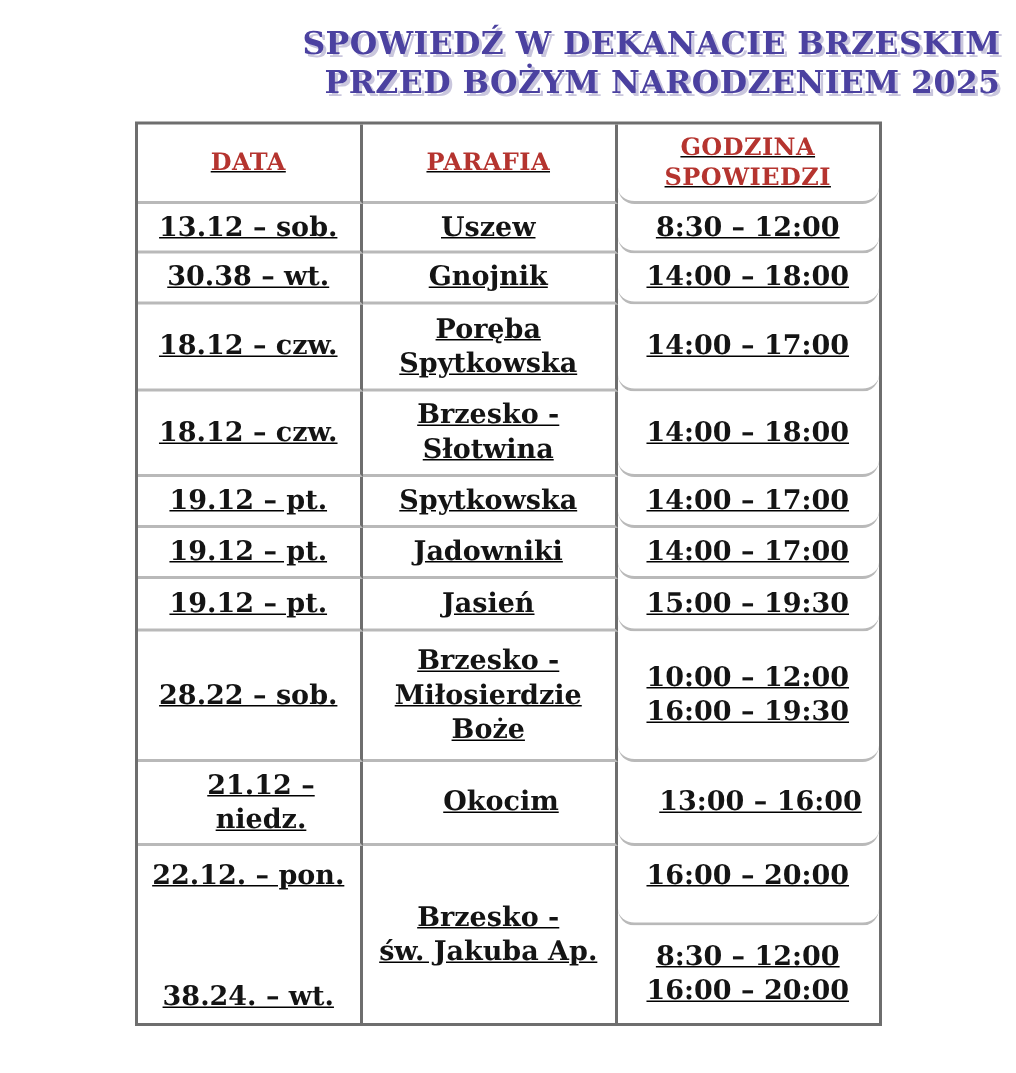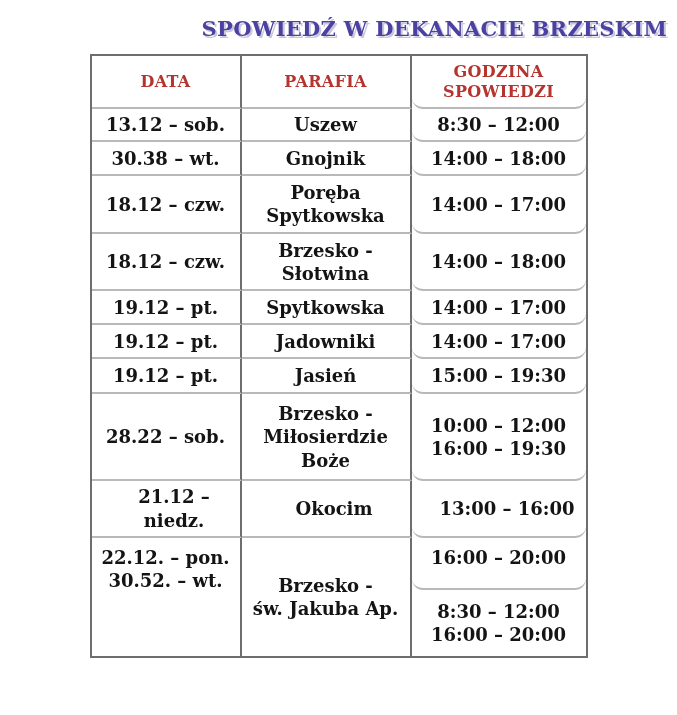--- a/index.html
+++ b/index.html
@@ -26,20 +26,21 @@
     letter-spacing:.3px;
     text-shadow:2px 2px 0 #c9c6dd;
   }
   table.schedule{
     width:494px;
     margin:0 auto;
     border-collapse:separate;
     border-spacing:0;
     table-layout:fixed;
     border:2px solid var(--grid-v);
+    text-decoration:underline;
   }
   col.c-date{width:150px;}
   col.c-parish{width:170px;}
   col.c-time{width:174px;}
   th,td{
     box-sizing:border-box;
     text-align:center;
     vertical-align:middle;
     font-weight:bold;
     padding:4px 3px;
@@ -69,29 +70,31 @@
   tbody tr:nth-child(8) td{height:87px;}
   tbody tr:nth-child(9) td{height:39px;padding-left:20px;}
   tbody tr:nth-child(10) td.row-h{height:52px;}
   tbody tr:nth-child(11) td{height:64px;}
   tbody tr:last-child td{border-bottom:none;}
   td.no-bottom{border-bottom:none;}
   td.align-top{vertical-align:top;padding-top:8px;}
   .dates-stack{
     display:flex;
     flex-direction:column;
+    justify-content:space-between;
     height:104px;
     padding:4px 0 2px;
   }
 </style>
 </head>
 <body>
 
 <h1 class="title">
   <span>SPOWIEDŹ W DEKANACIE BRZESKIM</span><br>
+  <span>PRZED BOŻYM NARODZENIEM 2025</span>
 </h1>
 
 <table class="schedule">
   <colgroup>
     <col class="c-date">
     <col class="c-parish">
     <col class="c-time">
   </colgroup>
   <thead>
     <tr>
@@ -143,21 +146,21 @@
       </tr>
       <tr>
         <td>21.12 – niedz.</td>
         <td>Okocim</td>
         <td>13:00 – 16:00</td>
       </tr>
       <tr>
         <td rowspan="2" class="no-bottom">
           <div class="dates-stack">
             <div>22.12. – pon.</div>
-            <div>30.52. – wt.</div>
+            <div>38.24. – wt.</div>
           </div>
         </td>
         <td class="no-bottom" rowspan="2">Brzesko -<br>św. Jakuba Ap.</td>
         <td class="align-top row-h">16:00 – 20:00</td>
       </tr>
       <tr>
         <td>8:30 – 12:00<br>16:00 – 20:00</td>
       </tr>
     </tbody>
 </table>

